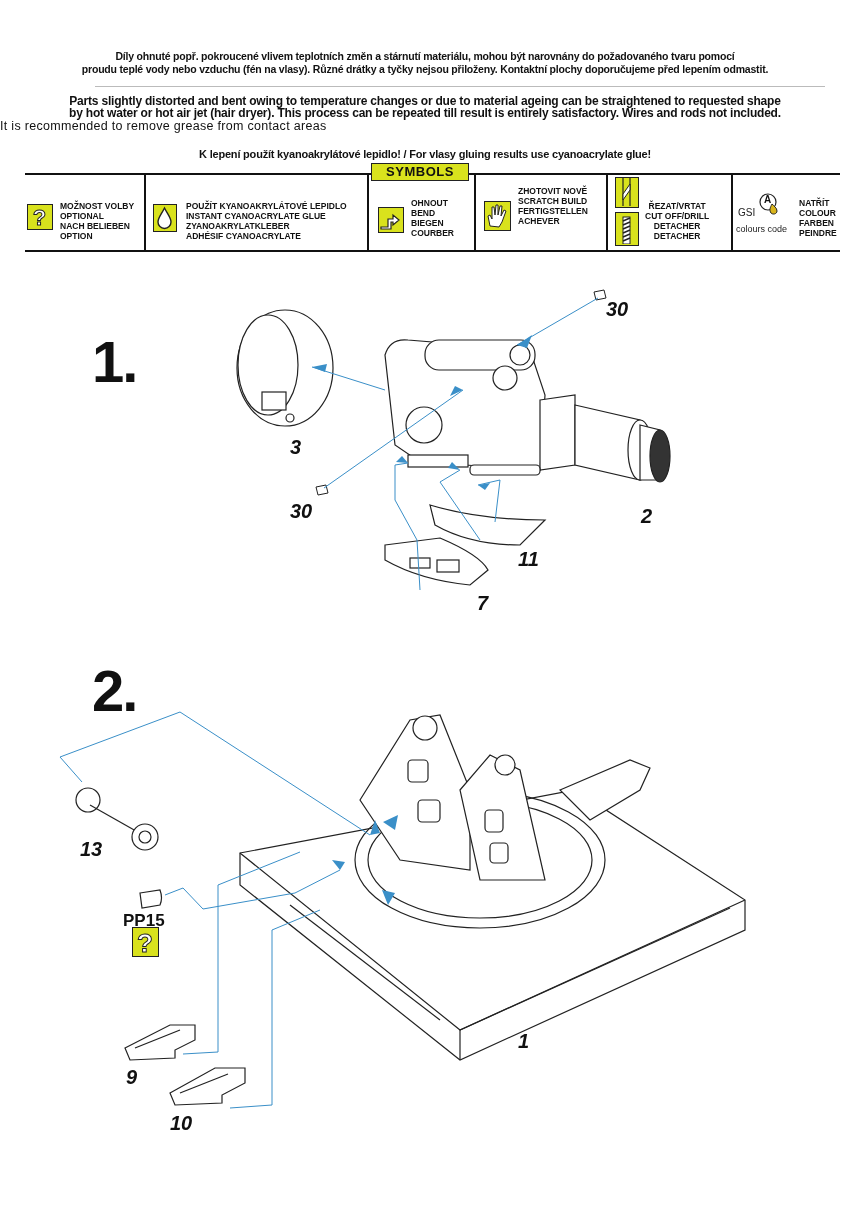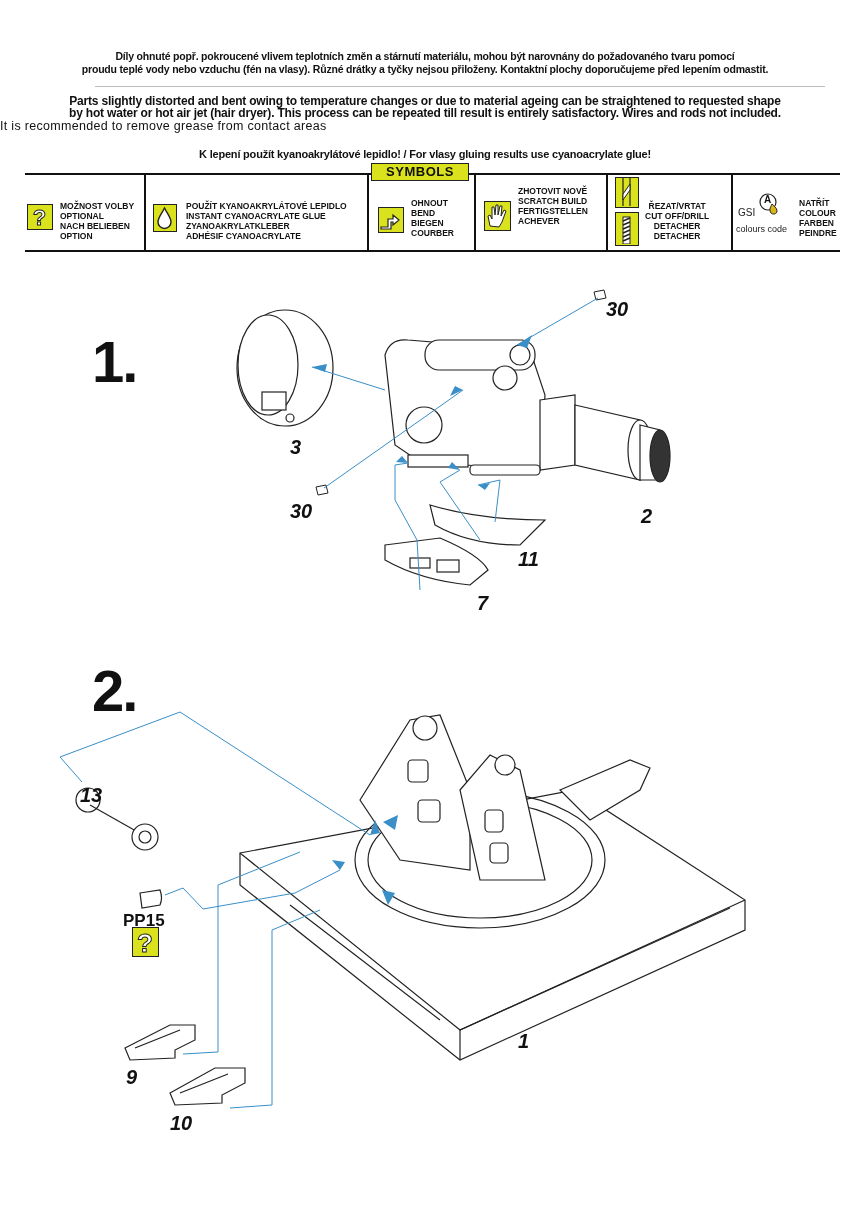--- a/index.html
+++ b/index.html
@@ -229,21 +229,21 @@
     <polyline points="230,1108 272,1105 272,930 320,910"></polyline>
   </g>
   <g id="arrows2" fill="#3a8fc8">
     <polygon points="370,835 375,820 380,833"></polygon>
     <polygon points="340,870 332,860 345,862"></polygon>
     <polygon points="383,822 398,815 395,830"></polygon>
     <polygon points="388,905 382,890 395,893"></polygon>
   </g>
 </svg>
 
-<div class="pn" style="left:80px; top:784px;">13</div>
+<div class="pn" style="left:80px; top:838px;">13</div>
 <div style="position:absolute; left:123px; top:911px; font-weight:bold; font-size:17px;">PP15</div>
 <div class="ico" style="left: 132px; top: 927px; width: 27px; height: 30px; background: rgb(217, 226, 29);">
   <svg width="24" height="27" viewBox="0 0 24 27">
       <text x="12" y="24" text-anchor="middle" font-family="Liberation Sans, sans-serif" font-weight="bold" font-size="26" fill="#fff" stroke="#222" stroke-width="1">?</text>
     </svg>
 </div>
 <div class="pn" style="left:518px; top:1030px;">1</div>
 <div class="pn" style="left:126px; top:1066px;">9</div>
 <div class="pn" style="left:170px; top:1112px;">10</div>
 

